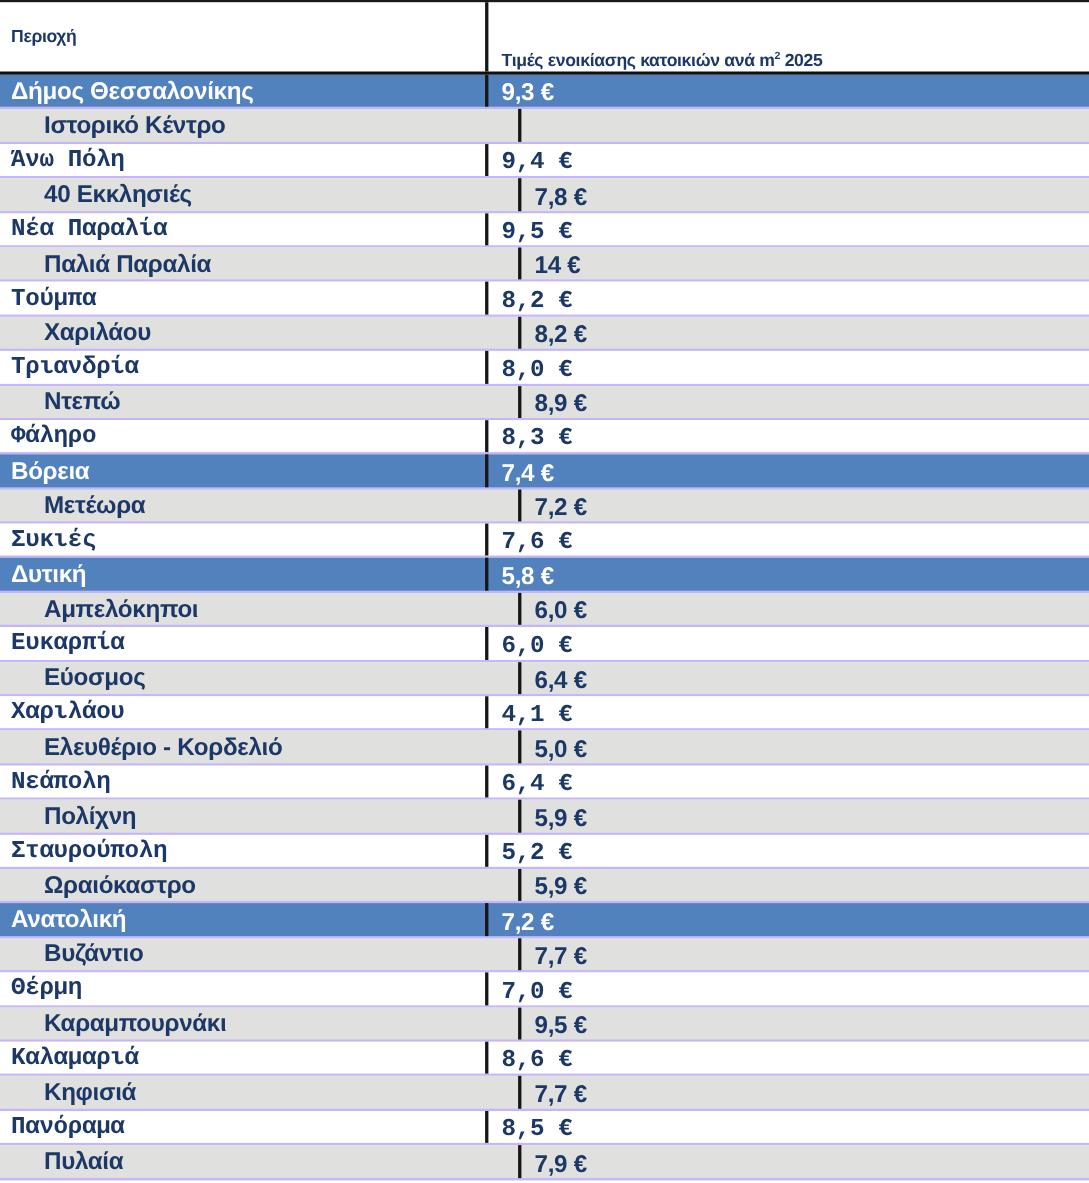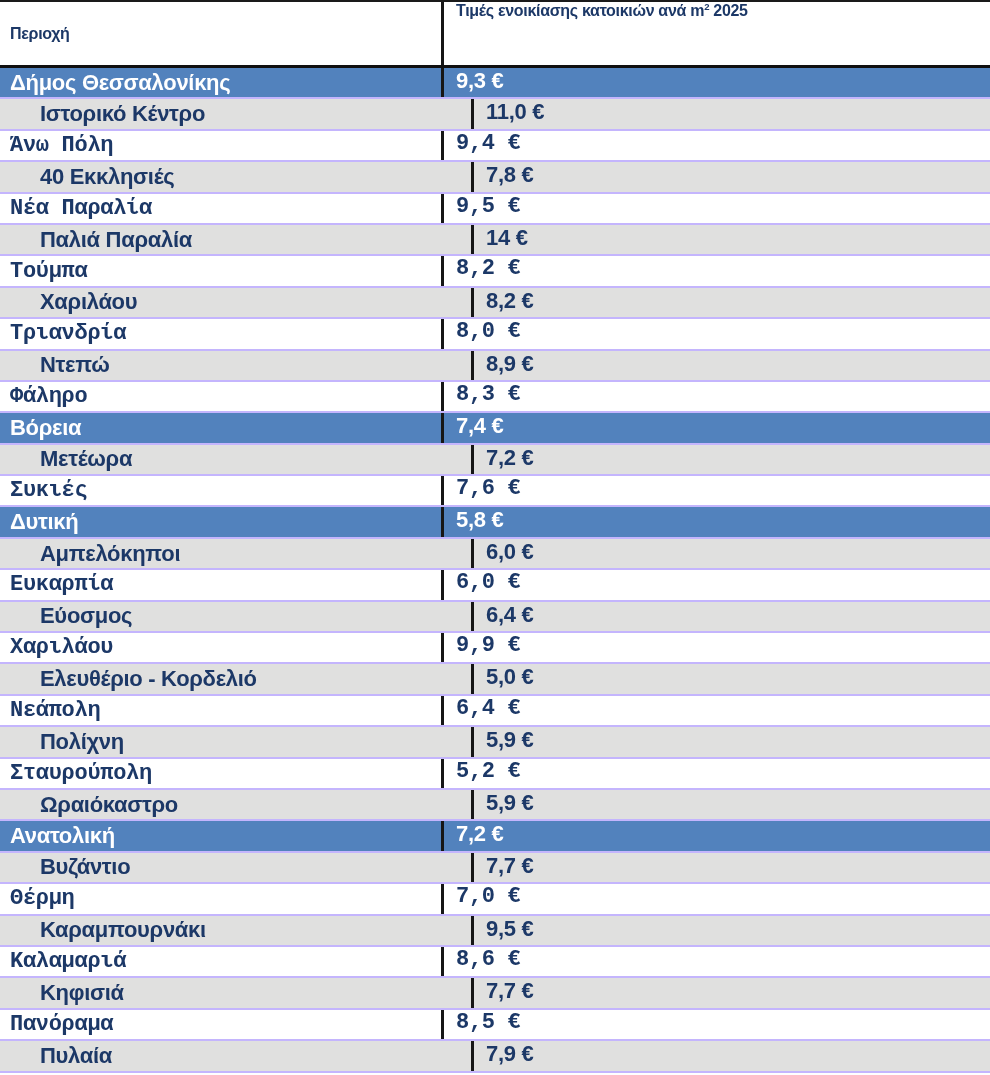--- a/index.html
+++ b/index.html
@@ -40,21 +40,21 @@
     display: flex;
     align-items: center;
     padding-left: 10px;
     overflow: hidden;
     white-space: nowrap;
   }
   .cell-price {
     box-sizing: border-box;
     flex: 1 1 auto;
     display: flex;
-    align-items: flex-start;
+    align-items: flex-end;
     padding-left: 12px;
     overflow: hidden;
     white-space: nowrap;
   }
   .hdr-row .cell-area,
   .hdr-row .cell-price {
     font-weight: bold;
     font-size: 16px;
     color: #1c3867;
     letter-spacing: -0.3px;
@@ -88,21 +88,20 @@
       <span><span>Τιμές ενοικίασης κατοικιών ανά m</span><sup class="sq">2</sup><span> 2025</span></span>
     </div>
   </div>
   <div id="table-body">
       <div class="row summary">
         <div class="cell-area">Δήμος Θεσσαλονίκης</div>
         <div class="cell-price">9,3 €</div>
       </div>
       <div class="row gray">
         <div class="cell-area">Ιστορικό Κέντρο</div>
-        <div class="cell-price">11,0 €</div>
       </div>
       <div class="row white">
         <div class="cell-area">Άνω Πόλη</div>
         <div class="cell-price">9,4 €</div>
       </div>
       <div class="row gray">
         <div class="cell-area">40 Εκκλησιές</div>
         <div class="cell-price">7,8 €</div>
       </div>
       <div class="row white">
@@ -156,21 +155,21 @@
       <div class="row white">
         <div class="cell-area">Ευκαρπία</div>
         <div class="cell-price">6,0 €</div>
       </div>
       <div class="row gray">
         <div class="cell-area">Εύοσμος</div>
         <div class="cell-price">6,4 €</div>
       </div>
       <div class="row white">
         <div class="cell-area">Χαριλάου</div>
-        <div class="cell-price">9,9 €</div>
+        <div class="cell-price">4,1 €</div>
       </div>
       <div class="row gray">
         <div class="cell-area">Ελευθέριο - Κορδελιό</div>
         <div class="cell-price">5,0 €</div>
       </div>
       <div class="row white">
         <div class="cell-area">Νεάπολη</div>
         <div class="cell-price">6,4 €</div>
       </div>
       <div class="row gray">

